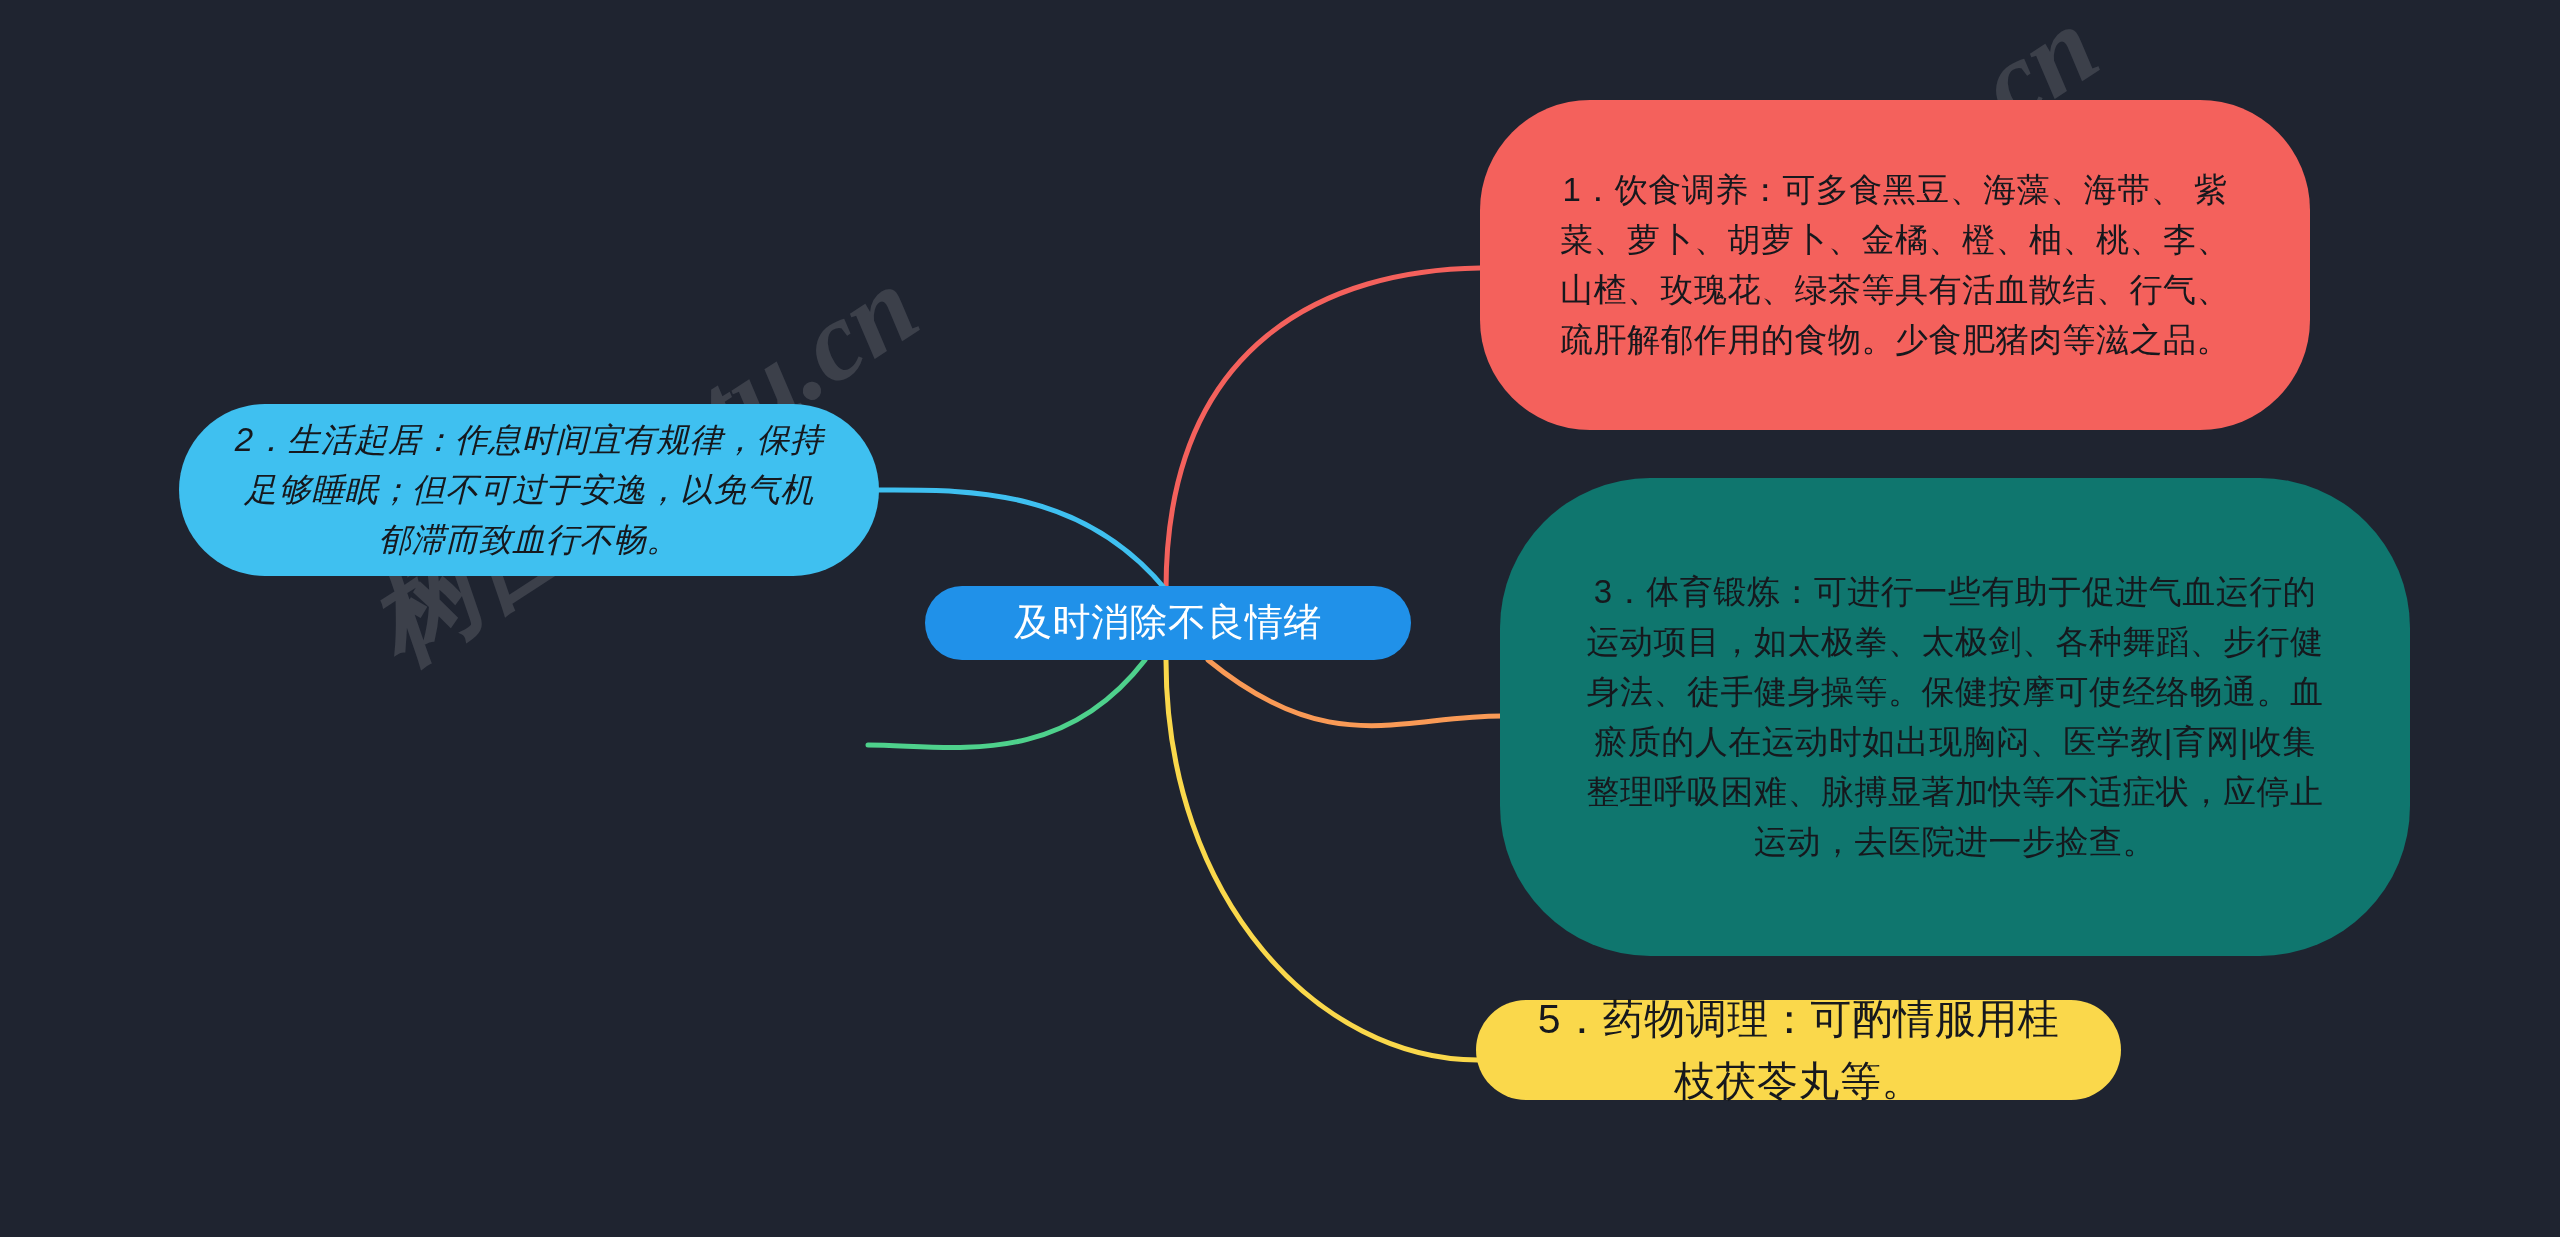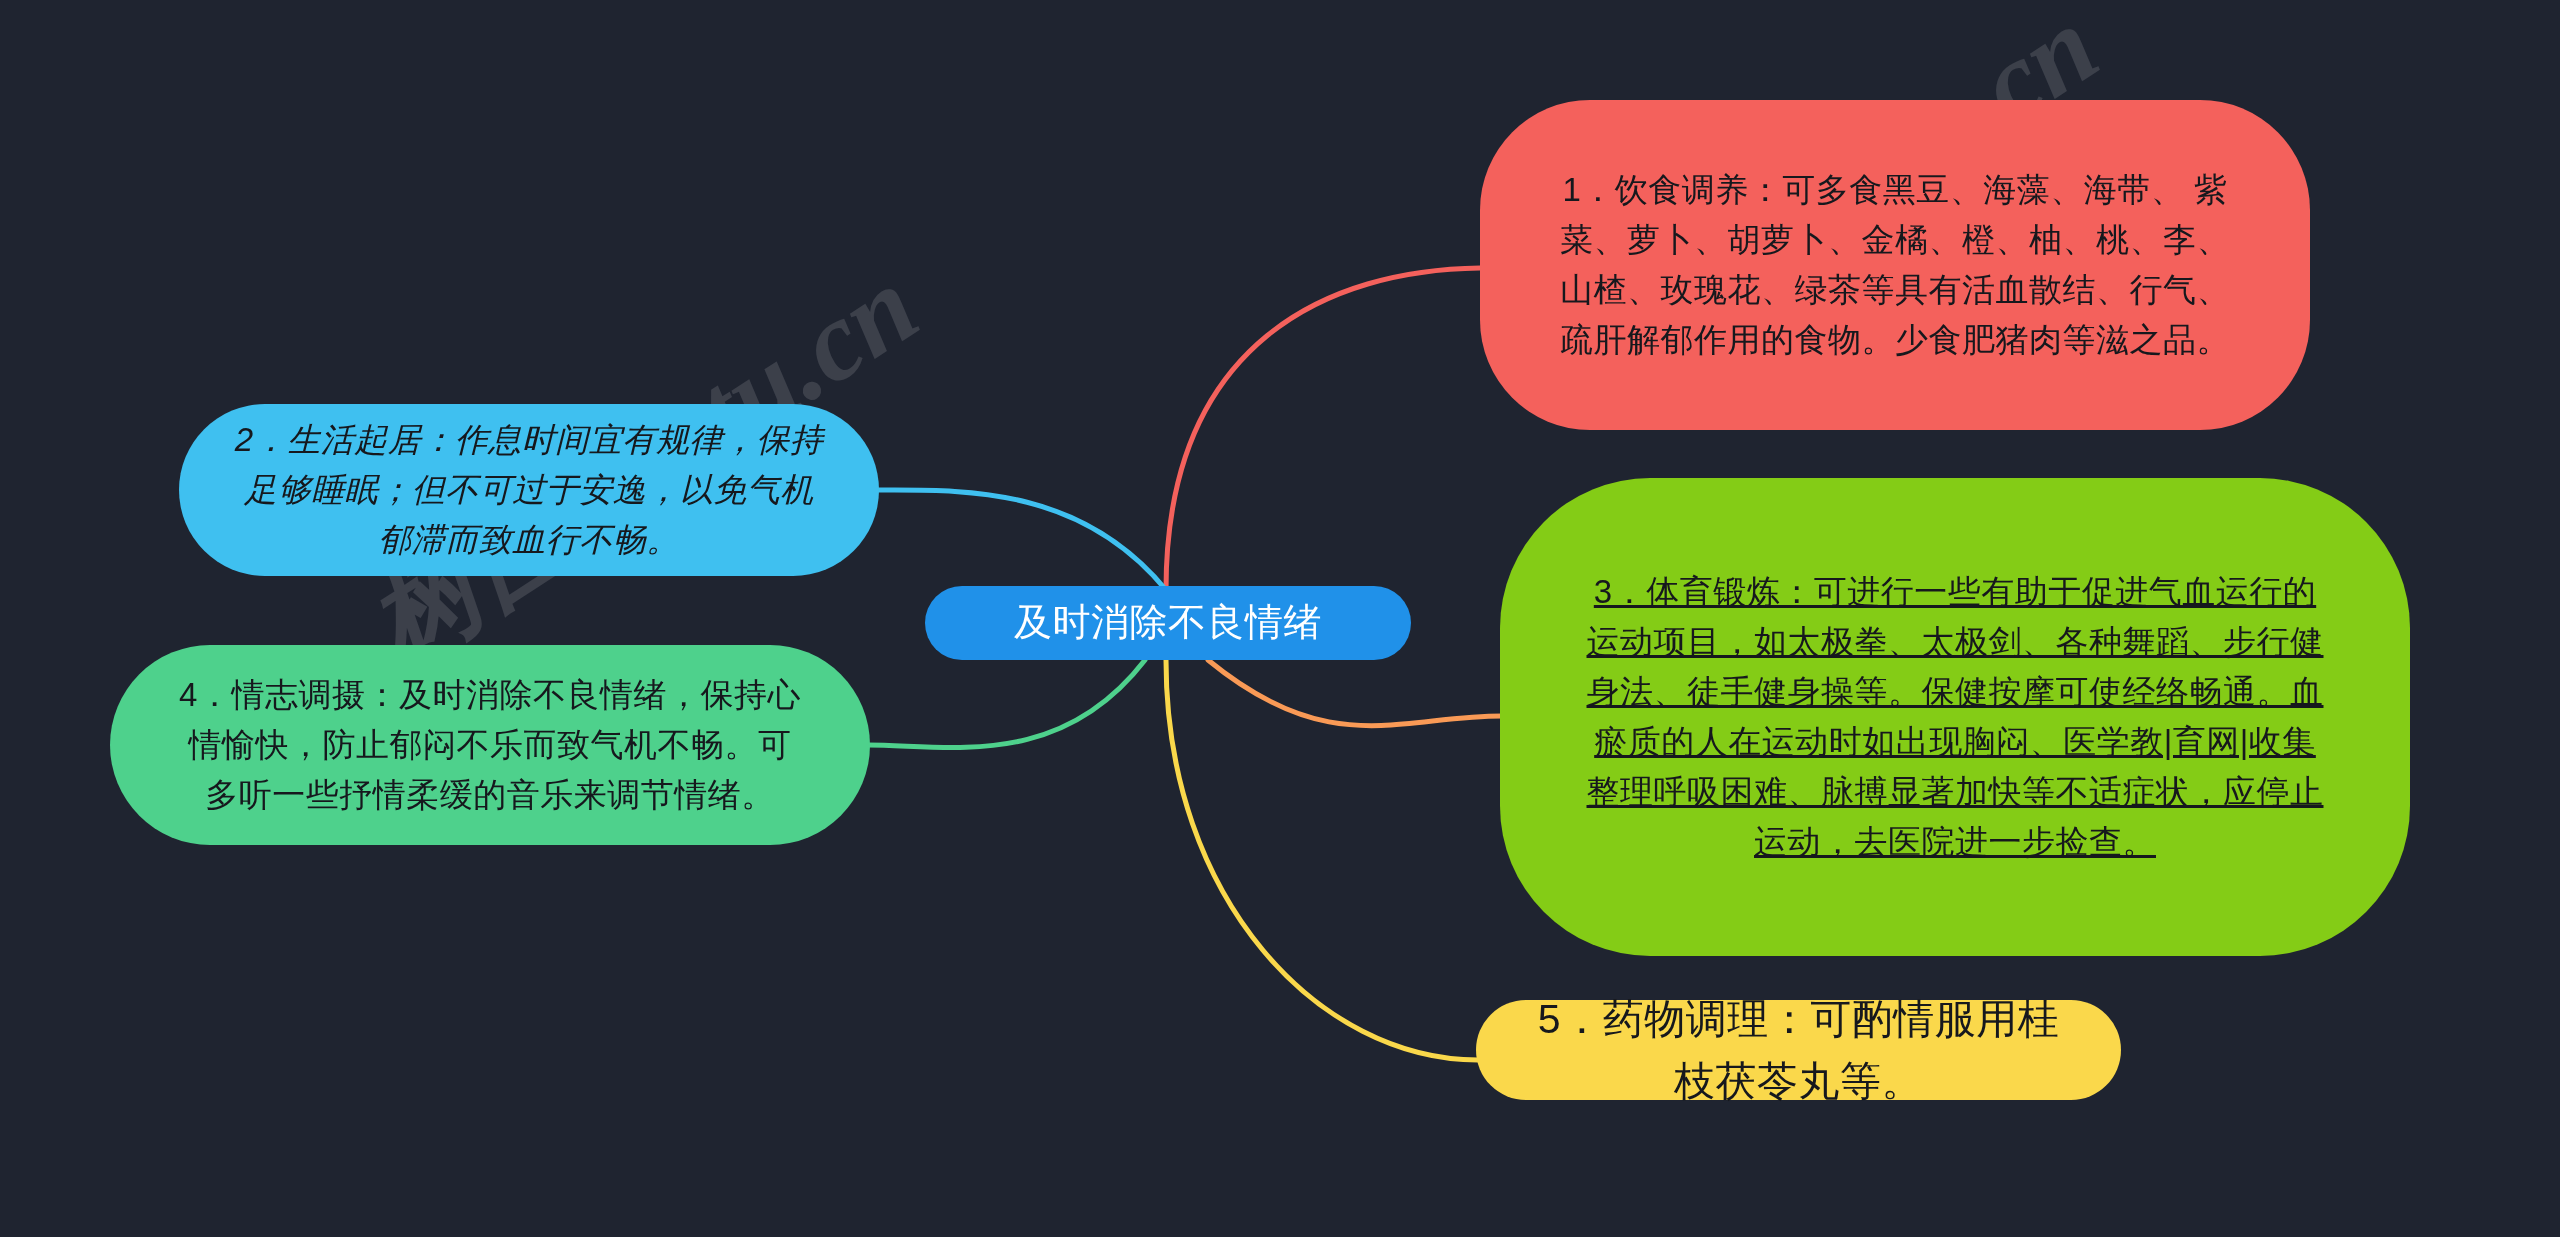--- a/index.html
+++ b/index.html
@@ -170,25 +170,22 @@
   </div>
 
   <div class="node" id="node-1" style="background: rgb(244, 97, 92);">
     <span class="txt">1．饮食调养：可多食黑豆、海藻、海带、 紫菜、萝卜、胡萝卜、金橘、橙、柚、桃、李、山楂、玫瑰花、绿茶等具有活血散结、行气、疏肝解郁作用的食物。少食肥猪肉等滋之品。</span>
   </div>
 
   <div class="node" id="node-2" style="background: rgb(63, 192, 240);">
     <span class="txt">2．生活起居：作息时间宜有规律，保持足够睡眠；但不可过于安逸，以免气机郁滞而致血行不畅。</span>
   </div>
 
-  <div class="node" id="node-3" style="background: #84cc16; text-decoration: underline;">
+  <div class="node" id="node-3" style="background: #0f766e;">
     <span class="txt">3．体育锻炼：可进行一些有助于促进气血运行的运动项目，如太极拳、太极剑、各种舞蹈、步行健身法、徒手健身操等。保健按摩可使经络畅通。血瘀质的人在运动时如出现胸闷、医学教|育网|收集整理呼吸困难、脉搏显著加快等不适症状，应停止运动，去医院进一步捡查。</span>
   </div>
 
-  <div class="node" id="node-4" style="background: rgb(78, 209, 140);">
-    <span class="txt">4．情志调摄：及时消除不良情绪，保持心情愉快，防止郁闷不乐而致气机不畅。可多听一些抒情柔缓的音乐来调节情绪。</span>
-  </div>
 
   <div class="node" id="node-5" style="background: rgb(250, 216, 75);">
     <span class="txt">5．药物调理：可酌情服用桂枝茯苓丸等。</span>
   </div>
 
 </div>
 
 </body></html>

